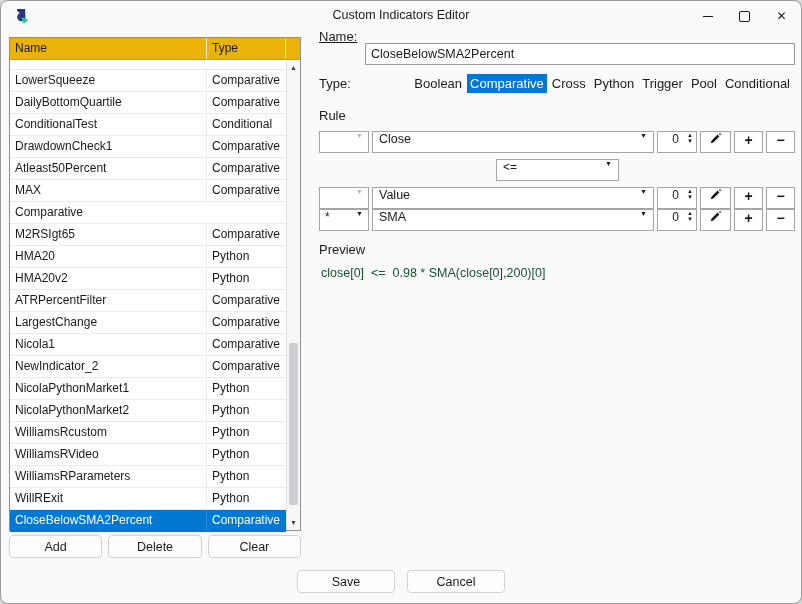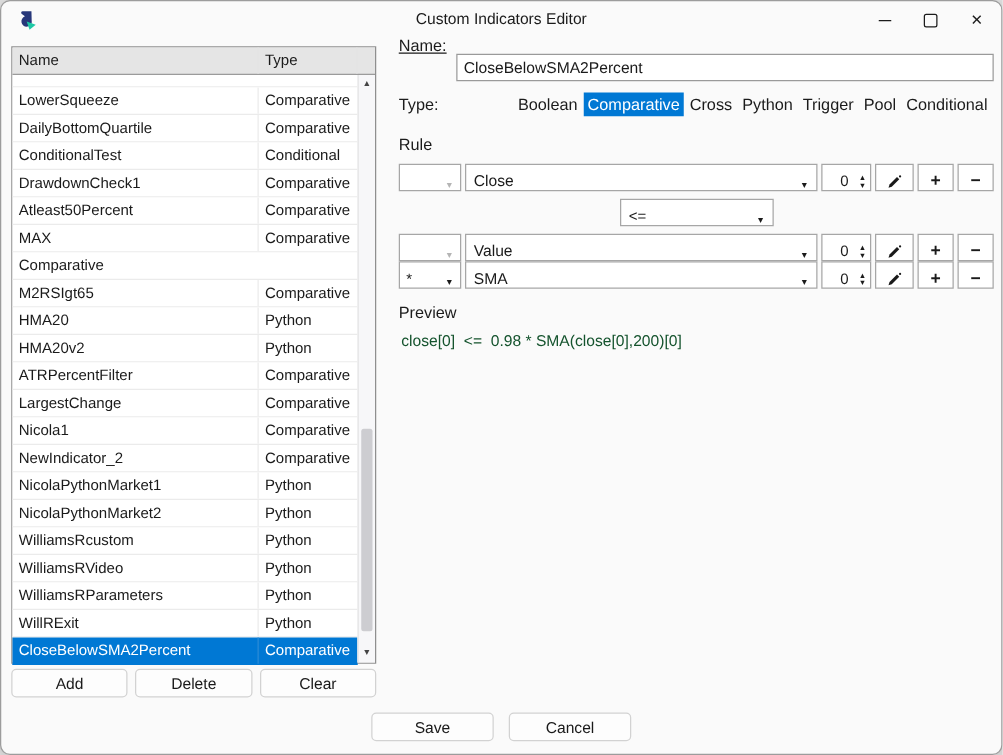--- a/index.html
+++ b/index.html
@@ -14,21 +14,21 @@
   .logo { position:absolute; left:12px; top:6px; width:19px; height:19px; }
   .title { position:absolute; left:0; right:0; top:7px; text-align:center; font-size:12.5px; color:#1b1b1b; }
   .win-controls { position:absolute; right:1px; top:0; height:30px; display:flex; }
   .win-btn { width:37px; height:30px; display:flex; align-items:center; justify-content:center; font-size:12px; color:#1b1b1b; }
   .min-glyph { display:block; width:10px; border-top:1px solid #1b1b1b; }
   .max-glyph { display:block; width:9px; height:9px; border:1px solid #1b1b1b; border-radius:2px; }
   .close-glyph { font-size:12px; }
   
   .table { position:absolute; left:8px; top:36px; width:292px; height:494px; background:#fff;
            border:1px solid #8f8f8f; box-sizing:border-box; }
-  .thead { display:flex; height:22px; background:#e5e5e5; border-bottom:1px solid #9b9b9b; box-sizing:border-box; }
+  .thead { display:flex; height:22px; background:#eab308; border-bottom:1px solid #9b9b9b; box-sizing:border-box; }
   .th { font-size:12px; line-height:21px; padding-left:5px; box-sizing:border-box; color:#1b1b1b; }
   .th.name { width:197px; border-right:1px solid #e3e3e3; }
   .th.type { width:79px; border-right:1px solid #e3e3e3; }
   .th.spacer { flex:1; }
   .tbody-wrap { position:absolute; left:0; top:22px; right:0; bottom:0; display:flex; }
   .tbody { width:276px; }
   .row { display:flex; height:22px; box-sizing:border-box; border-bottom:1px solid #ebebeb; background:#fff; }
   .cell { font-size:12px; line-height:21px; padding-left:5px; box-sizing:border-box; white-space:nowrap; overflow:hidden; }
   .cell.name { width:197px; border-right:1px solid #ebebeb; }
   .cell.type { width:79px; }
@@ -46,21 +46,21 @@
          font-family:"Liberation Sans", sans-serif; font-size:12.5px; color:#1a1a1a; }
   
   .lbl { position:absolute; font-size:13px; color:#1b1b1b; }
   .name-input { position:absolute; left:364px; top:42px; width:430px; height:22px; box-sizing:border-box;
                 border:1px solid #9a9a9a; background:#fff; font-family:"Liberation Sans", sans-serif;
                 font-size:12.5px; padding:0 5px; color:#1a1a1a; }
   .type-options { position:absolute; right:8px; top:71px; height:22px; display:flex; gap:2px; align-items:center; }
   .type-chip { font-size:13px; padding:2px 3px; color:#1b1b1b; }
   .type-chip.selected { background:#0078d4; color:#fff; }
   .rule-row { position:absolute; left:318px; width:476px; height:22px; display:flex; gap:3px; }
-  .box { border:1px solid #a6a6a6; background:#fff; box-sizing:border-box; height:22px; display:flex; align-items:flex-end; }
+  .box { border:1px solid #a6a6a6; background:#fff; box-sizing:border-box; height:22px; display:flex; align-items:flex-start; }
   .mini-combo { width:50px; padding:0 5px; }
   .mini-val { flex:1; font-size:12px; }
   .main-combo { flex:1; padding:0 6px; font-size:12.5px; }
   .combo-text { flex:1; }
   .arrow { font-size:7px; color:#1b1b1b; }
   .arrow.disabled { color:#b5b5b5; }
   .spin { width:40px; padding:0 3px 0 6px; }
   .spin-val { flex:1; font-size:12px; text-align:center; }
   .spin-arrows { display:flex; flex-direction:column; line-height:6px; }
   .spin-arrows span { font-size:6px; color:#1b1b1b; }

